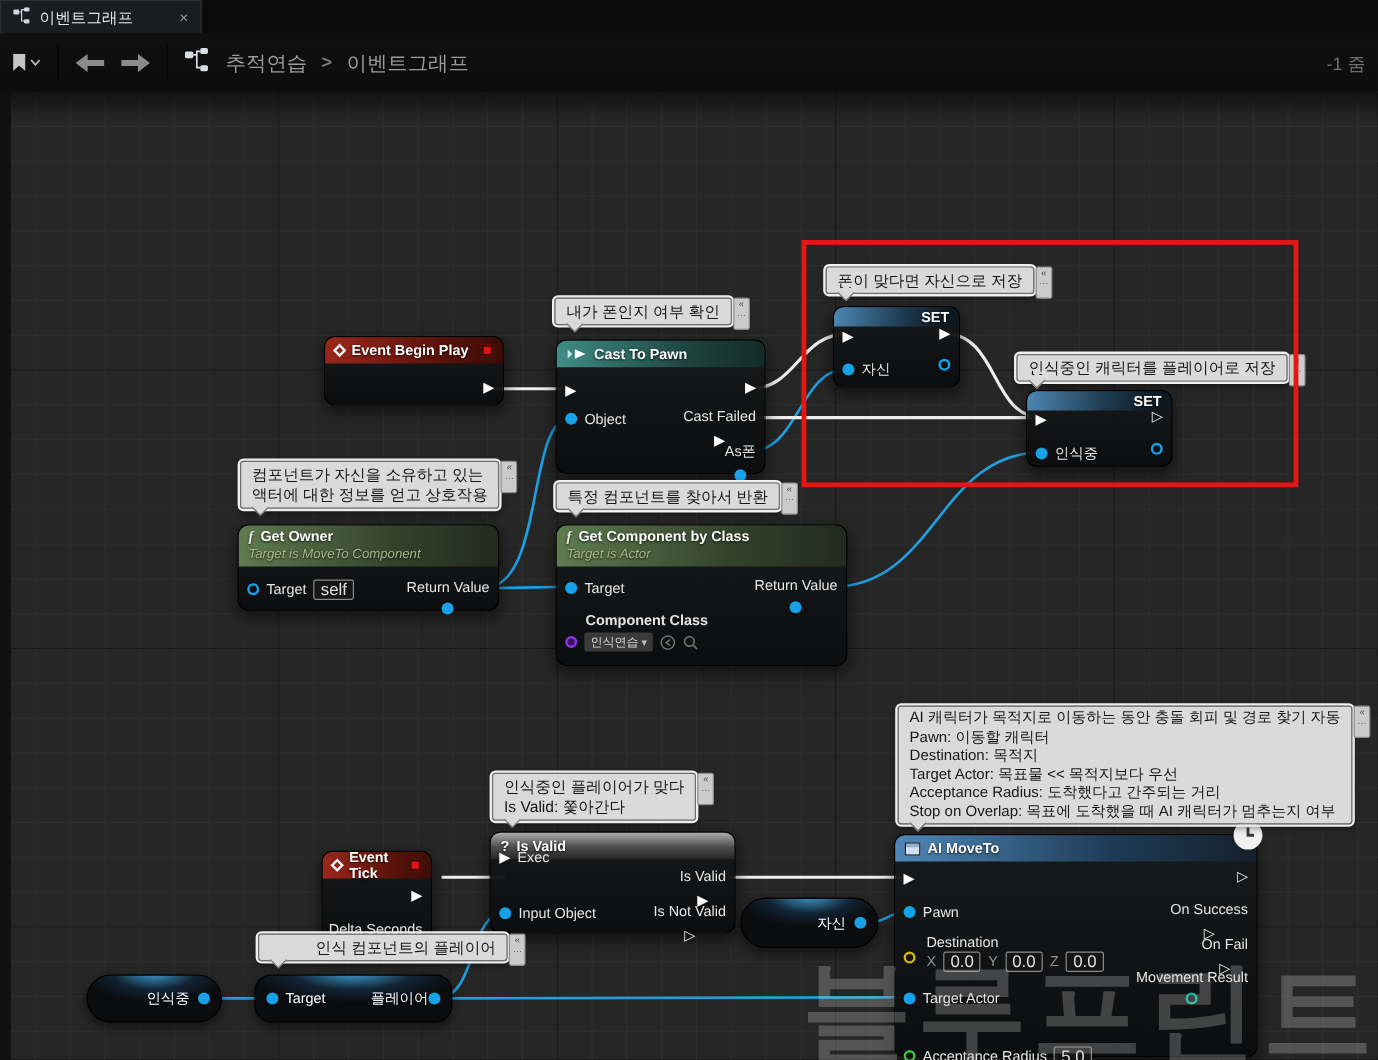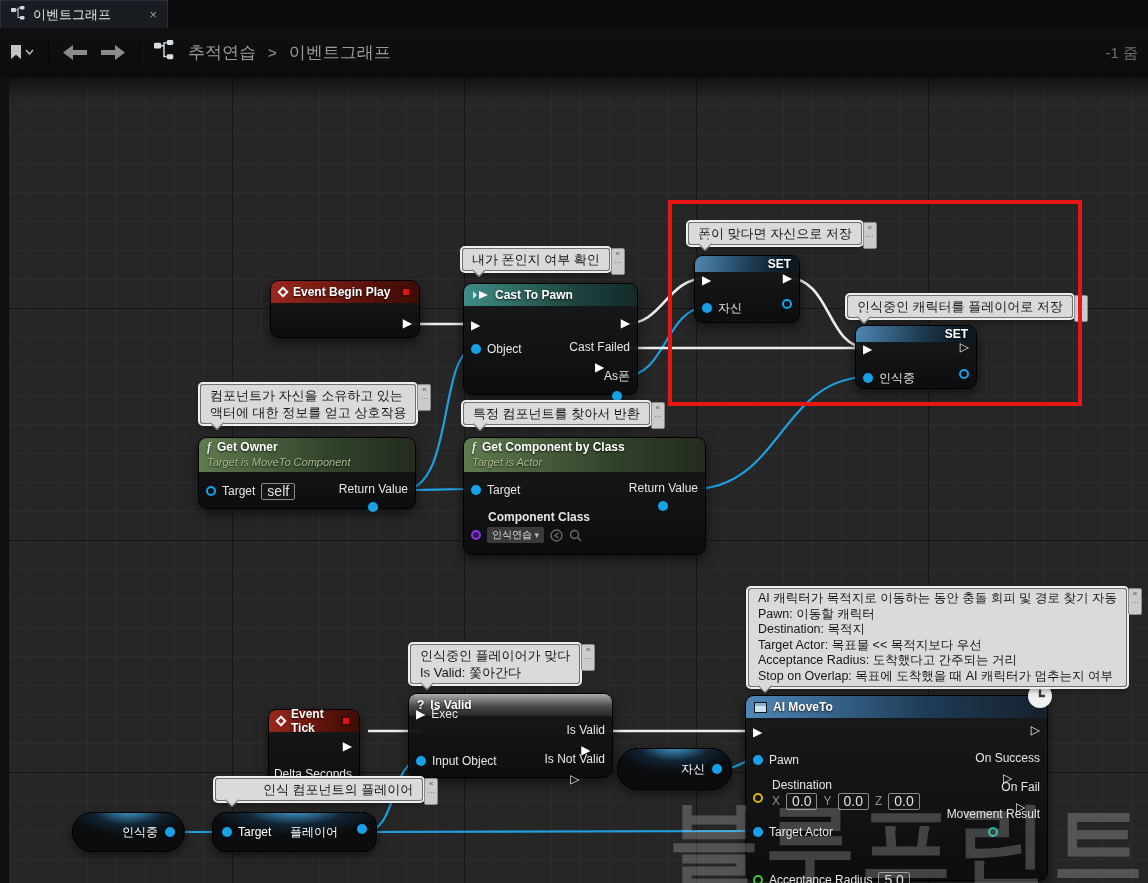--- a/index.html
+++ b/index.html
@@ -463,21 +463,21 @@
 
   <div class="bubble" style="left:215px;top:702px;padding-left:47px;">
     <span class="bubble-line">인식 컴포넌트의 플레이어</span>
     <span class="bubble-side"></span>
   </div>
   <div class="pill" style="left:212px;top:736px;width:165px;height:40px;border-radius:14px;justify-content:space-between;">
     <span style="display:flex;align-items:center;gap:6px;">
       <span class="dot"></span>
       <span>Target</span>
     </span>
-    <span style="display:flex;align-items:flex-start;gap:19px;">
+    <span style="display:flex;align-items:center;gap:0;">
       <span>플레이어</span>
       <span class="dot"></span>
     </span>
   </div>
 
   <div class="redbox" style="left:668px;top:124px;width:414px;height:206px;"></div>
 
   <div class="watermark" style="left:668px;top:706px;">블루프린트</div>
 </div>
 

